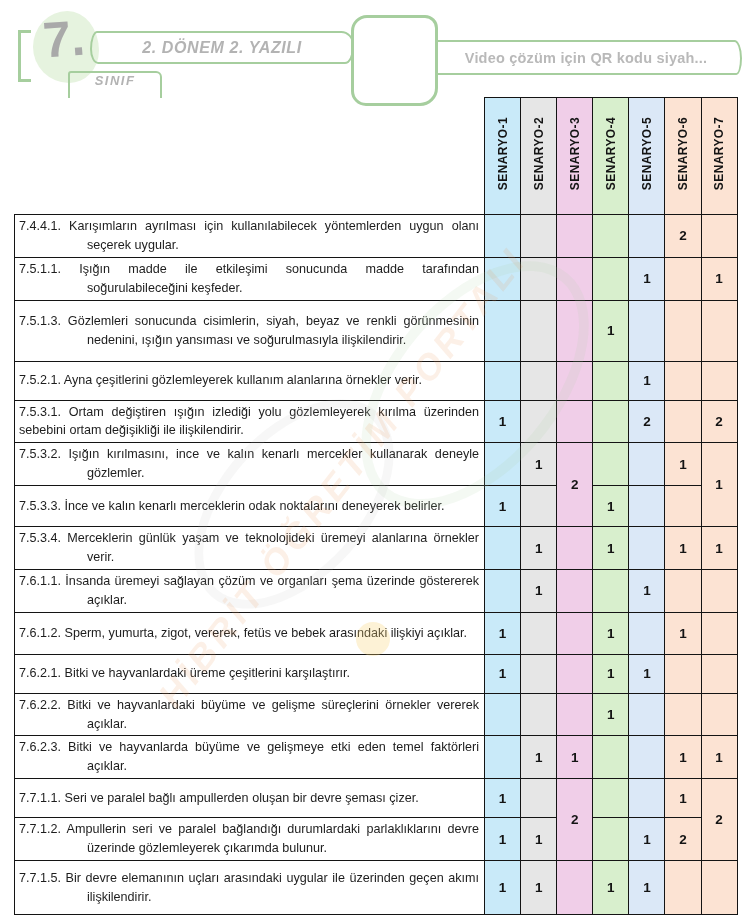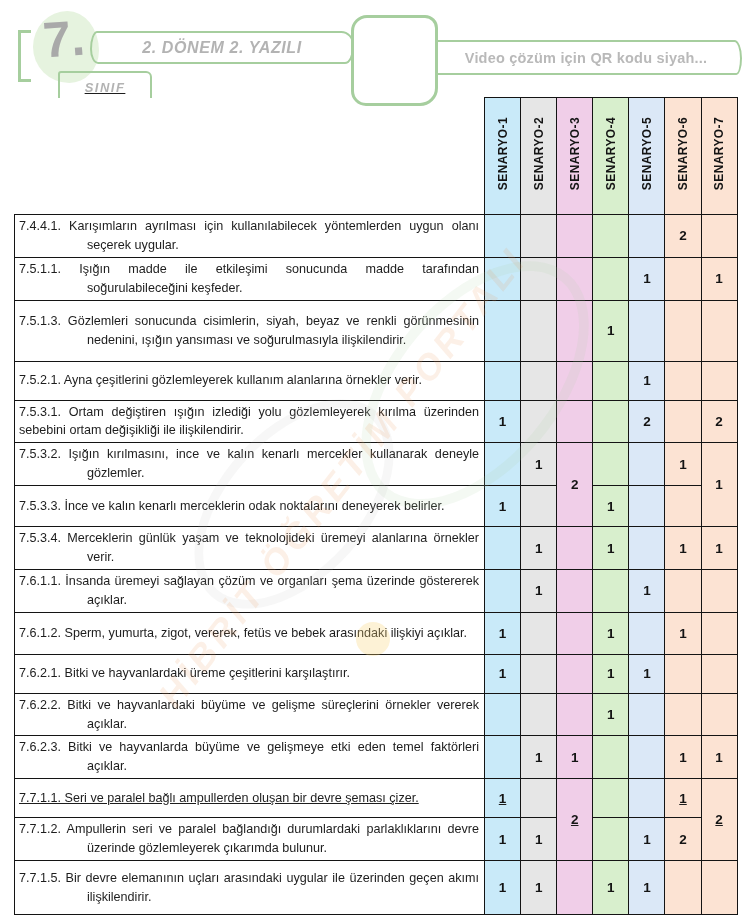--- a/index.html
+++ b/index.html
@@ -11,23 +11,23 @@
   .hdr-bracket{position:absolute;left:18px;top:30px;width:10px;height:46px;
     border-left:3px solid #a6ce9e;border-top:3px solid #a6ce9e;border-bottom:3px solid #a6ce9e;}
   .grade-blob{position:absolute;left:33px;top:11px;width:66px;height:72px;background:#e6f3df;
     border-radius:52% 48% 45% 55% / 50% 55% 45% 50%;}
   .grade-number{position:absolute;left:43px;top:14px;font-size:50px;line-height:1;
     font-weight:bold;color:#a9a9a9;transform:rotate(-4deg);}
   .banner-main{position:absolute;left:90px;top:31px;width:260px;height:29px;
     border:2.5px solid #a6ce9e;border-radius:8px 14px 10px 9px / 60% 45% 55% 50%;
     display:flex;align-items:center;justify-content:center;background:transparent;}
   .banner-main span{color:#b3b3b3;font-weight:bold;font-style:italic;font-size:16px;letter-spacing:.6px;}
-  .sinif-box{position:absolute;left:58px;top:71px;width:90px;height:28px;
+  .sinif-box{position:absolute;left:68px;top:71px;width:90px;height:28px;
     border:2.5px solid #a6ce9e;border-radius:3px 6px 4px 3px;
-    display:flex;align-items:center;justify-content:center;text-decoration:underline;}
+    display:flex;justify-content:center;}
   .sinif-box span{color:#b3b3b3;font-weight:bold;font-style:italic;font-size:13px;letter-spacing:1.5px;}
   .qr-box{position:absolute;left:351px;top:15px;width:81px;height:85px;background:#fff;
     border:3px solid #a6ce9e;border-radius:16px 13px 18px 15px;z-index:3;}
   .banner-right{position:absolute;left:430px;top:40px;width:308px;height:31px;
     border:2.5px solid #a6ce9e;border-radius:3px 8px 6px 4px / 40% 55% 50% 45%;
     display:flex;align-items:center;justify-content:center;z-index:2;background:#fff;}
   .banner-right span{color:#b9b9b9;font-weight:bold;font-size:14.5px;letter-spacing:.2px;}
 
   
   .wm-text{position:absolute;left:150px;top:690px;transform:rotate(-52deg);transform-origin:left top;
@@ -55,21 +55,21 @@
   td.obj-cell{background:#fff;padding:2px 5px 2px 4px;}
   .obj-text{font-size:12.6px;line-height:1.5;text-align:justify;
     padding-left:68px;text-indent:-68px;color:#1d1d1d;}
   td.score{text-align:center;font-weight:bold;font-size:13.5px;color:#141414;padding:0;}
   tbody tr:nth-child(1){height:42px;}  tbody tr:nth-child(2){height:42px;}
   tbody tr:nth-child(3){height:61px;}  tbody tr:nth-child(4){height:39px;margin-top:12px;}
   tbody tr:nth-child(5){height:41px;}  tbody tr:nth-child(6){height:42px;}
   tbody tr:nth-child(7){height:41px;}  tbody tr:nth-child(8){height:42px;}
   tbody tr:nth-child(9){height:42px;}  tbody tr:nth-child(10){height:42px;}
   tbody tr:nth-child(11){height:39px;} tbody tr:nth-child(12){height:42px;}
-  tbody tr:nth-child(13){height:42px;} tbody tr:nth-child(14){height:39px;text-decoration:underline;}
+  tbody tr:nth-child(13){height:42px;} tbody tr:nth-child(14){height:39px;}
   tbody tr:nth-child(15){height:42px;} tbody tr:nth-child(16){height:54px;}
   tbody tr:nth-child(5) .obj-text{padding-left:0;text-indent:0;}
 </style>
 </head>
 <body>
 
 <div class="hdr-bracket"></div>
 <div class="grade-blob"></div>
 <div class="grade-number">7.</div>
 <div class="banner-main">

